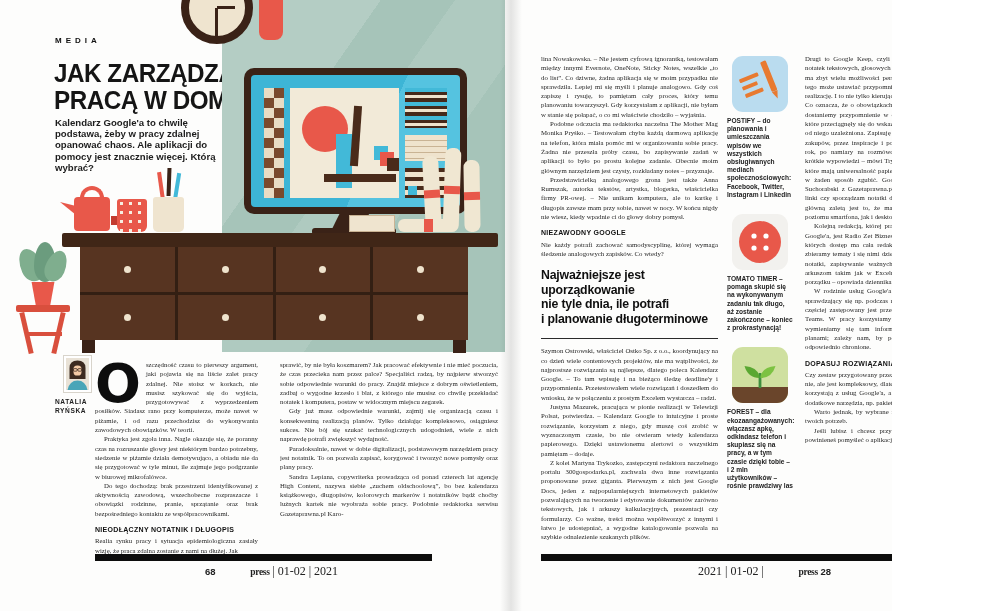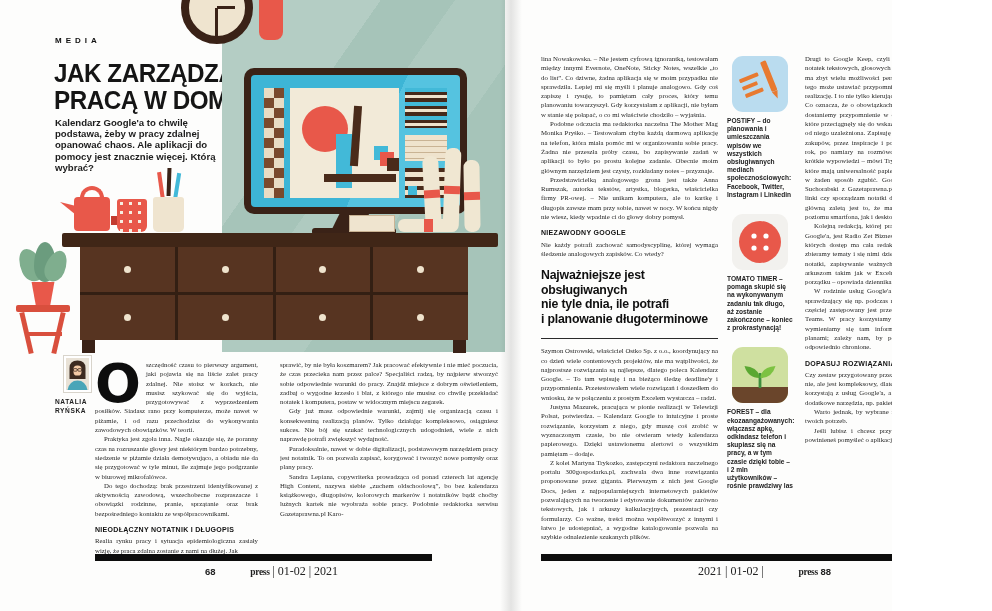--- a/index.html
+++ b/index.html
@@ -266,21 +266,21 @@
 
   <div data-name="page-right">
 
     <div class="bodycol rp-colA" data-name="right-page-column-1">
       <p data-name="paragraph">lina Nowakowska. – Nie jestem cyfrową ignorantką, testowałam między innymi Evernote, OneNote, Sticky Notes, wszelkie „to do list”. Co dziwne, żadna aplikacja się w moim przypadku nie sprawdziła. Lepiej mi się myśli i planuje analogowo. Gdy coś zapiszę i rysuję, to pamiętam cały proces, który temu planowaniu towarzyszył. Gdy korzystałam z aplikacji, nie byłam w stanie się połapać, o co mi właściwie chodziło – wyjaśnia.</p>
       <p class="ind" data-name="paragraph">Podobne odczucia ma redaktorka naczelna The Mother Mag Monika Pryśko. – Testowałam chyba każdą darmową aplikację na telefon, która miała pomóc mi w organizowaniu sobie pracy. Żadna nie przeszła próby czasu, bo zapisywanie zadań w aplikacji to było po prostu kolejne zadanie. Obecnie moim głównym narzędziem jest czysty, rozkładany notes – przyznaje.</p>
       <p class="ind" data-name="paragraph">Przedstawicielką analogowego grona jest także Anna Rumszak, autorka tekstów, artystka, blogerka, właścicielka firmy PR-owej. – Nie unikam komputera, ale to kartkę i długopis zawsze mam przy sobie, nawet w nocy. W końcu nigdy nie wiesz, kiedy wpadnie ci do głowy dobry pomysł.</p>
       <div class="col-heading" data-name="subheading-google">NIEZAWODNY GOOGLE</div>
       <p data-name="paragraph">Nie każdy potrafi zachować samodyscyplinę, której wymaga śledzenie analogowych zapisków. Co wtedy?</p>
       <div class="pullquote" data-name="pull-quote">
-        <span>Najważniejsze jest obsługiwanych</span>
+        <span>Najważniejsze jest uporządkowanie</span>
         <span>nie tyle dnia, ile potrafi</span>
         <span>i planowanie długoterminowe</span>
       </div>
       <p data-name="paragraph">Szymon Ostrowski, właściciel Ostko Sp. z o.o., koordynujący na co dzień wiele contentowych projektów, nie ma wątpliwości, że najprostsze rozwiązania są najlepsze, dlatego poleca Kalendarz Google. – To tam wpisuję i na bieżąco śledzę deadline'y i przypomnienia. Przetestowałem wiele rozwiązań i doszedłem do wniosku, że w połączeniu z prostym Excelem wystarcza – radzi.</p>
       <p class="ind" data-name="paragraph">Justyna Mazurek, pracująca w pionie realizacji w Telewizji Polsat, potwierdza. – Kalendarz Google to intuicyjne i proste rozwiązanie, korzystam z niego, gdy muszę coś zrobić w wyznaczonym czasie, bo nie otwieram wtedy kalendarza papierowego. Dzięki ustawionemu alertowi o wszystkim pamiętam – dodaje.</p>
       <p class="ind" data-name="paragraph">Z kolei Martyna Trykozko, zastępczyni redaktora naczelnego portalu 300gospodarka.pl, zachwala dwa inne rozwiązania proponowane przez giganta. Pierwszym z nich jest Google Docs, jeden z najpopularniejszych internetowych pakietów pozwalających na tworzenie i edytowanie dokumentów zarówno tekstowych, jak i arkuszy kalkulacyjnych, prezentacji czy formularzy. Co ważne, treści można współtworzyć z innymi i łatwo je udostępniać, a wygodne katalogowanie pozwala na szybkie odnalezienie szukanych plików.</p>
     </div>
 
     <div class="callouts" data-name="app-callout-column">
       <div class="callout" data-name="callout-postify">
@@ -342,17 +342,17 @@
       <div class="col-heading" data-name="subheading-dopasuj">DOPASUJ ROZWIĄZANIA DO SWOICH POTRZEB</div>
       <p data-name="paragraph">Czy zestaw przygotowany przez Google jest najlepszy? Zapewne nie, ale jest kompleksowy, dlatego sprawdzi się u osób, które już korzystają z usług Google'a, a nie chcą wydawać pieniędzy na dodatkowe narzędzia, np. pakiet Microsoft Office.</p>
       <p class="ind" data-name="paragraph">Warto jednak, by wybrane rozwiązanie było dopasowane do twoich potrzeb.</p>
       <p class="ind" data-name="paragraph">Jeśli lubisz i chcesz przygotowywać rewelacyjne notatki, powinieneś pomyśleć o aplikacji Notion. Jest</p>
     </div>
 
     <div class="rule-bar bar-right" data-name="footer-rule-right"></div>
     <div class="footer footer-right" data-name="footer-right">
       <span class="iss" data-name="issue-label">2021 | 01-02 |</span>
       <span class="brand" data-name="magazine-logo">press</span>
-      <span class="pn" data-name="page-number">88</span>
+      <span class="pn" data-name="page-number">28</span>
     </div>
   </div>
 
 </div>
 
 </body></html>

